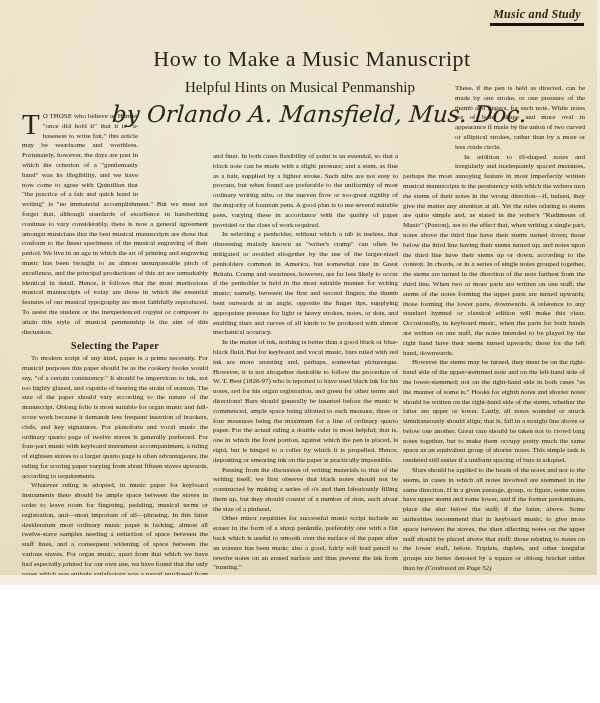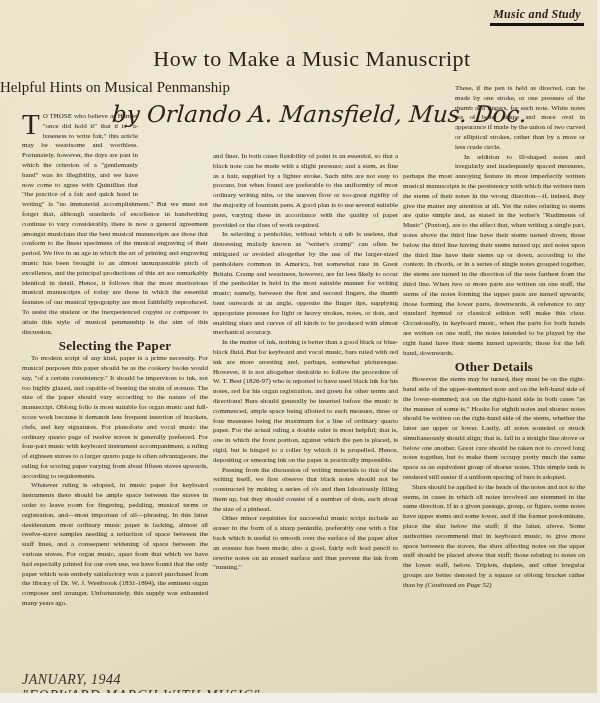--- a/index.html
+++ b/index.html
@@ -1,18 +1,18 @@
 <!DOCTYPE html>
 <html><head>
 <meta charset="utf-8">
 <title>Music and Study — How to Make a Music Manuscript</title>
 <style>
   html,body { margin:0; padding:0; background:#ffffff; }
   .page {
-    position:relative; width:600px; height:703px; overflow:hidden;
+    position:relative; width:600px; height:585px; overflow:hidden;
     background:
       radial-gradient(ellipse at 40% 30%, rgba(255,255,255,0.25), rgba(0,0,0,0) 60%),
       linear-gradient(155deg, #ece5cc 0%, #e8e1c6 45%, #ded6b8 100%);
     color:#2a2317;
     font-family:"Liberation Serif","DejaVu Serif",serif;
   }
   .scan-edge-bottom { position:absolute; left:0; bottom:0; width:600px; height:10px; background:#f2f0e6; }
   .scan-edge-right  { position:absolute; right:0; top:0; width:3px; height:703px; background:#f2f0e6; }
 
   .running-head {
@@ -21,21 +21,21 @@
     border-bottom:3px solid #17130c; padding:0 3px 1px 3px;
     letter-spacing:0.3px;
   }
   .title {
     position:absolute; top:34px; left:0; width:100%;
     text-align:center; font-size:22px; font-weight:400;
     letter-spacing:0.5px; margin:12px;
   }
   .subtitle {
     position:absolute; top:79px; left:0; width:100%;
-    font-size:15px; font-weight:400; margin:0;
+    text-align:center; font-size:15px; font-weight:400; margin:0;
   }
   .byline {
     position:absolute; top:101px; left:112px; width:306px;
     text-align:center; font-style:italic; font-size:23px;
     font-family:"DejaVu Serif","Liberation Serif",serif;
     transform:skewX(-4deg); white-space:nowrap;
   }
 
   .col {
     position:absolute; overflow:hidden;
@@ -43,21 +43,21 @@
     letter-spacing:-0.05px;
   }
   .col1 { left:22px;  top:112px; width:186px; height:562px; }
   .col2 { left:213px; top:152px; width:185px; height:522px; }
   .col3 { left:403px; top:84px;  width:182px; height:574px; }
 
   .col p { margin:0; text-indent:9px; }
   .col p.no-indent { text-indent:0; }
   .col h3 {
     margin:4px 0 3px 0; text-align:center;
-    font-size:13px; font-weight:bold; letter-spacing:0.3px;
+    font-size:10px; font-weight:bold; letter-spacing:0.3px;
   }
   .dropcap {
     float:left; font-size:29px; line-height:22px;
     padding:1px 3px 0 0; font-weight:400;
   }
   .spacer-r { float:right; width:70px; height:80px; }
   .spacer-l { float:left;  width:52px; height:82px; }
   .continuation { font-style:italic; }
 
   .footer {
@@ -100,21 +100,20 @@
     <p>Passing from the discussion of writing materials to that of the writing itself, we first observe that black notes should not be constructed by making a series of o's and then laboriously filling them up, but they should consist of a number of dots, each about the size of a pinhead.</p>
     <p>Other minor requisites for successful music script include an eraser in the form of a sharp penknife, preferably one with a flat back which is useful to smooth over the surface of the paper after an erasure has been made; also a good, fairly soft lead pencil to rewrite notes on an erased surface and thus prevent the ink from "running."</p>
   </div>
 
   <div class="col col3">
     <p class="no-indent">
       <span class="spacer-l"></span>
       <span>These, if the pen is held as directed, can be made by one stroke, or one pressure of the thumb and fingers, for each note. White notes are of better shape and more oval in appearance if made by the union of two curved or elliptical strokes, rather than by a more or less crude circle.</span>
     </p>
     <p>In addition to ill-shaped notes and irregularly and inadequately spaced measures, perhaps the most annoying feature in most imperfectly written musical manuscripts is the persistency with which the writers turn the stems of their notes in the wrong direction—if, indeed, they give the matter any attention at all. Yet the rules relating to stems are quite simple and, as stated in the writer's "Rudiments of Music" (Paxton), are to the effect that, when writing a single part, notes above the third line have their stems turned down; those below the third line having their stems turned up; and notes upon the third line have their stems up or down, according to the context. In chords, or in a series of single notes grouped together, the stems are turned in the direction of the note farthest from the third line. When two or more parts are written on one staff, the stems of the notes forming the upper parts are turned upwards; those forming the lower parts, downwards. A reference to any standard hymnal or classical edition will make this clear. Occasionally, in keyboard music, when the parts for both hands are written on one staff, the notes intended to be played by the right hand have their stems turned upwards; those for the left hand, downwards.</p>
-    <h3>Other Details</h3>
     <p>However the stems may be turned, they must be on the right-hand side of the upper-stemmed note and on the left-hand side of the lower-stemmed; not on the right-hand side in both cases "as the manner of some is." Hooks for eighth notes and shorter notes should be written on the right-hand side of the stems, whether the latter are upper or lower. Lastly, all notes sounded or struck simultaneously should align; that is, fall in a straight line above or below one another. Great care should be taken not to crowd long notes together, but to make them occupy pretty much the same space as an equivalent group of shorter notes. This simple task is rendered still easier if a uniform spacing of bars is adopted.</p>
     <p>
       <span>Slurs should be applied to the heads of the notes and not to the stems, in cases in which all notes involved are stemmed in the same direction. If in a given passage, group, or figure, some notes have upper stems and some lower, and if the former predominate, place the slur below the staff; if the latter, above. Some authorities recommend that in keyboard music, to give more space between the staves, the slurs affecting notes on the upper staff should be placed above that staff; those relating to notes on the lower staff, below. Triplets, duplets, and other irregular groups are better denoted by a square or oblong bracket rather than by </span><span class="continuation">(Continued on Page 52)</span>
     </p>
   </div>
 
   <div class="footer">
     <span>JANUARY, 1944</span>
     <span class="slogan">"FORWARD MARCH WITH MUSIC"</span>
     <span>13</span>

